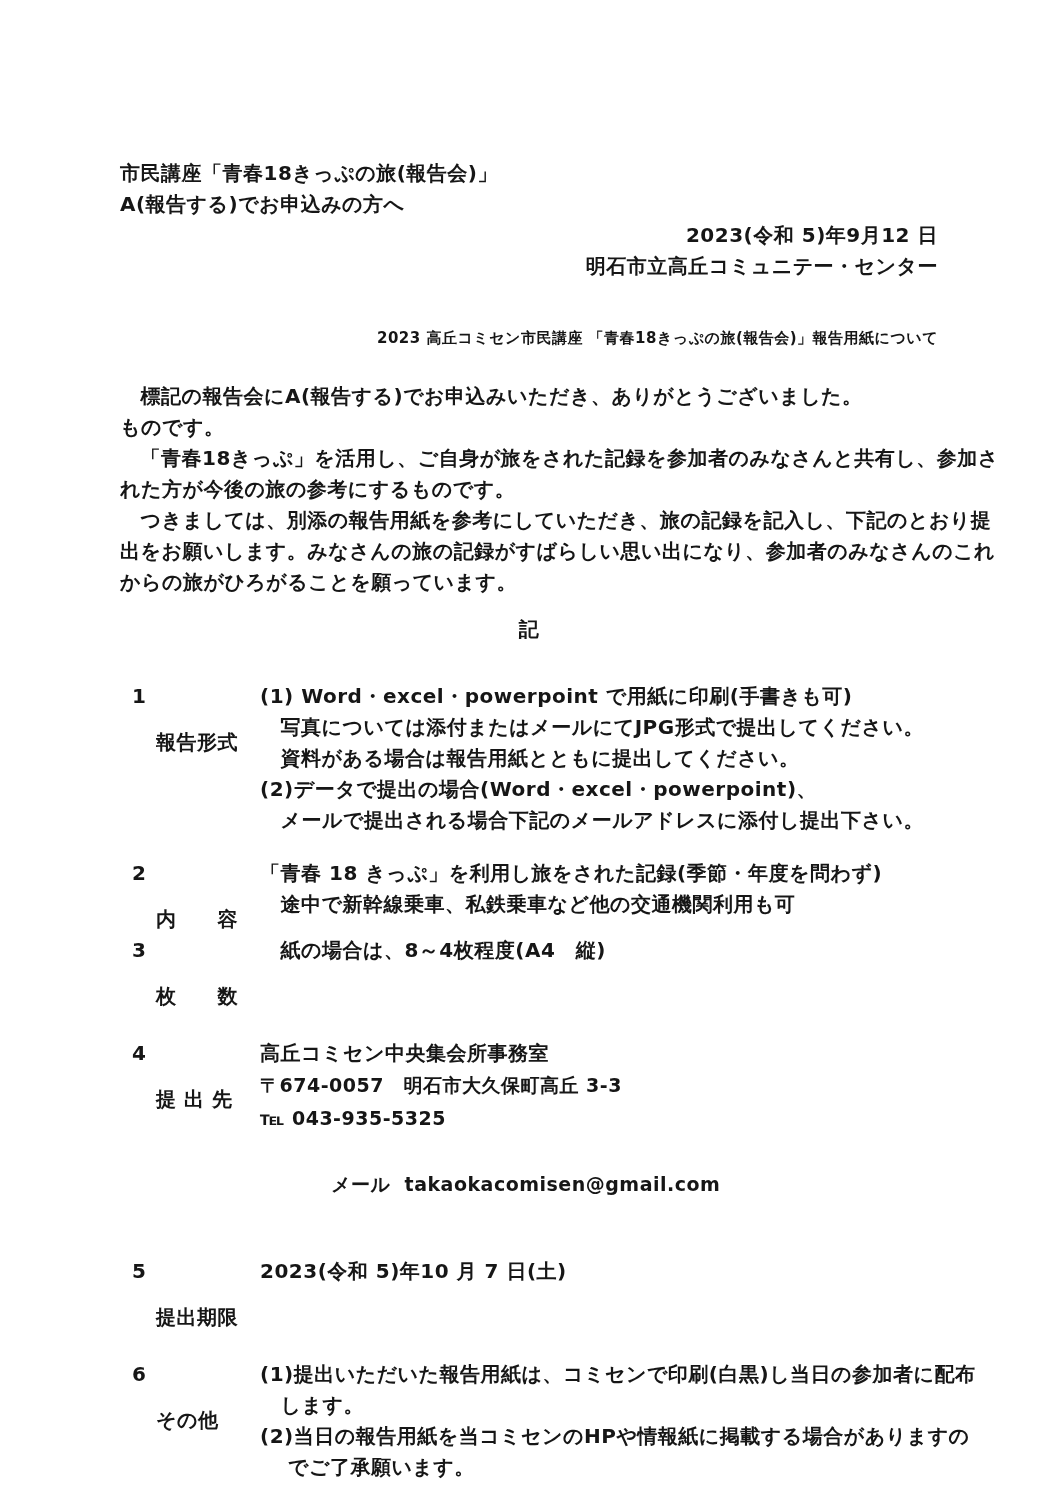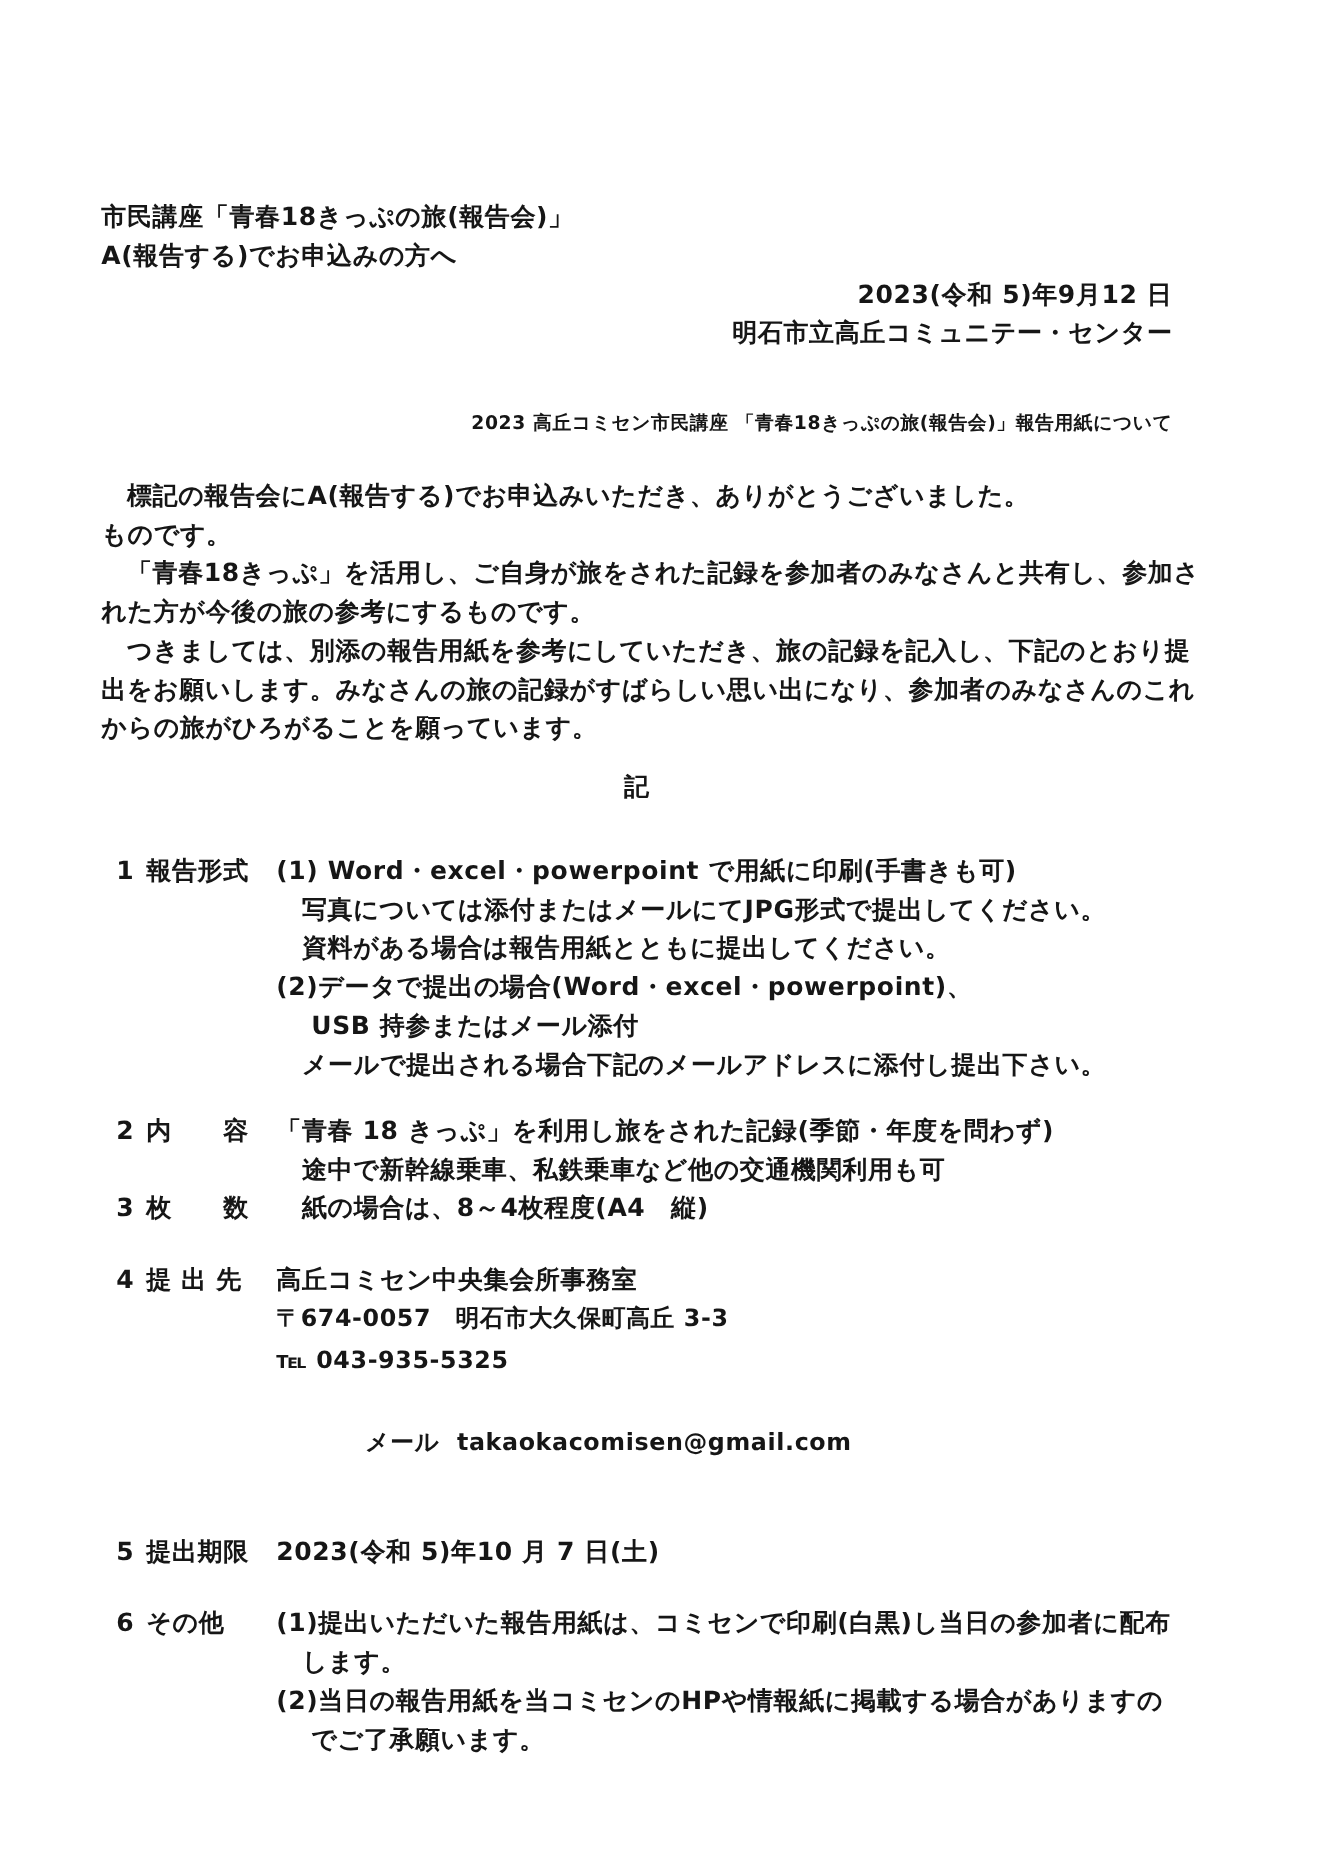--- a/index.html
+++ b/index.html
@@ -7,21 +7,21 @@
     position:relative;
     width:1058px;
     height:1497px;
     box-sizing:border-box;
     background:#ffffff;
     color:#161616;
     font-family:"DejaVu Sans","Liberation Sans",sans-serif;
     font-weight:700;
     font-size:20px;
     line-height:31px;
-    padding:158px 120px 0 81px;
+    padding:158px 120px 0 120px;
     overflow:hidden;
     letter-spacing:0.5px;
   }
   .line{white-space:pre;}
   .right{text-align:right;}
   .doc-title{
     font-size:15px;
     line-height:34px;
     text-align:right;
     white-space:pre;
@@ -44,20 +44,21 @@
   .item.wide{margin-top:26px;}
   .item-no{
     flex:none;
     width:24px;
     white-space:pre;
   }
   .item-label{
     flex:none;
     width:104px;
     white-space:pre;
+    margin-top:46px;
   }
   .item-content{
     flex:1;
     min-width:0;
   }
   .item-content .line{white-space:pre;}
   .big{
     font-size:19px;
     line-height:33px;
   }
@@ -94,21 +95,20 @@
   <div>
 
     <div class="item tight">
       <span class="item-no">1</span>
       <span class="item-label">報告形式</span>
       <div class="item-content">
         <div class="line">(1) Word・excel・powerpoint で用紙に印刷(手書きも可)</div>
         <div class="line">　写真については添付またはメールにてJPG形式で提出してください。</div>
         <div class="line">　資料がある場合は報告用紙とともに提出してください。</div>
         <div class="line">(2)データで提出の場合(Word・excel・powerpoint)、</div>
-        <div class="line">　 USB 持参またはメール添付</div>
         <div class="line">　メールで提出される場合下記のメールアドレスに添付し提出下さい。</div>
       </div>
     </div>
 
     <div class="item">
       <span class="item-no">2</span>
       <span class="item-label">内　　容</span>
       <div class="item-content">
         <div class="line">「青春 18 きっぷ」を利用し旅をされた記録(季節・年度を問わず)</div>
         <div class="line">　途中で新幹線乗車、私鉄乗車など他の交通機関利用も可</div>

